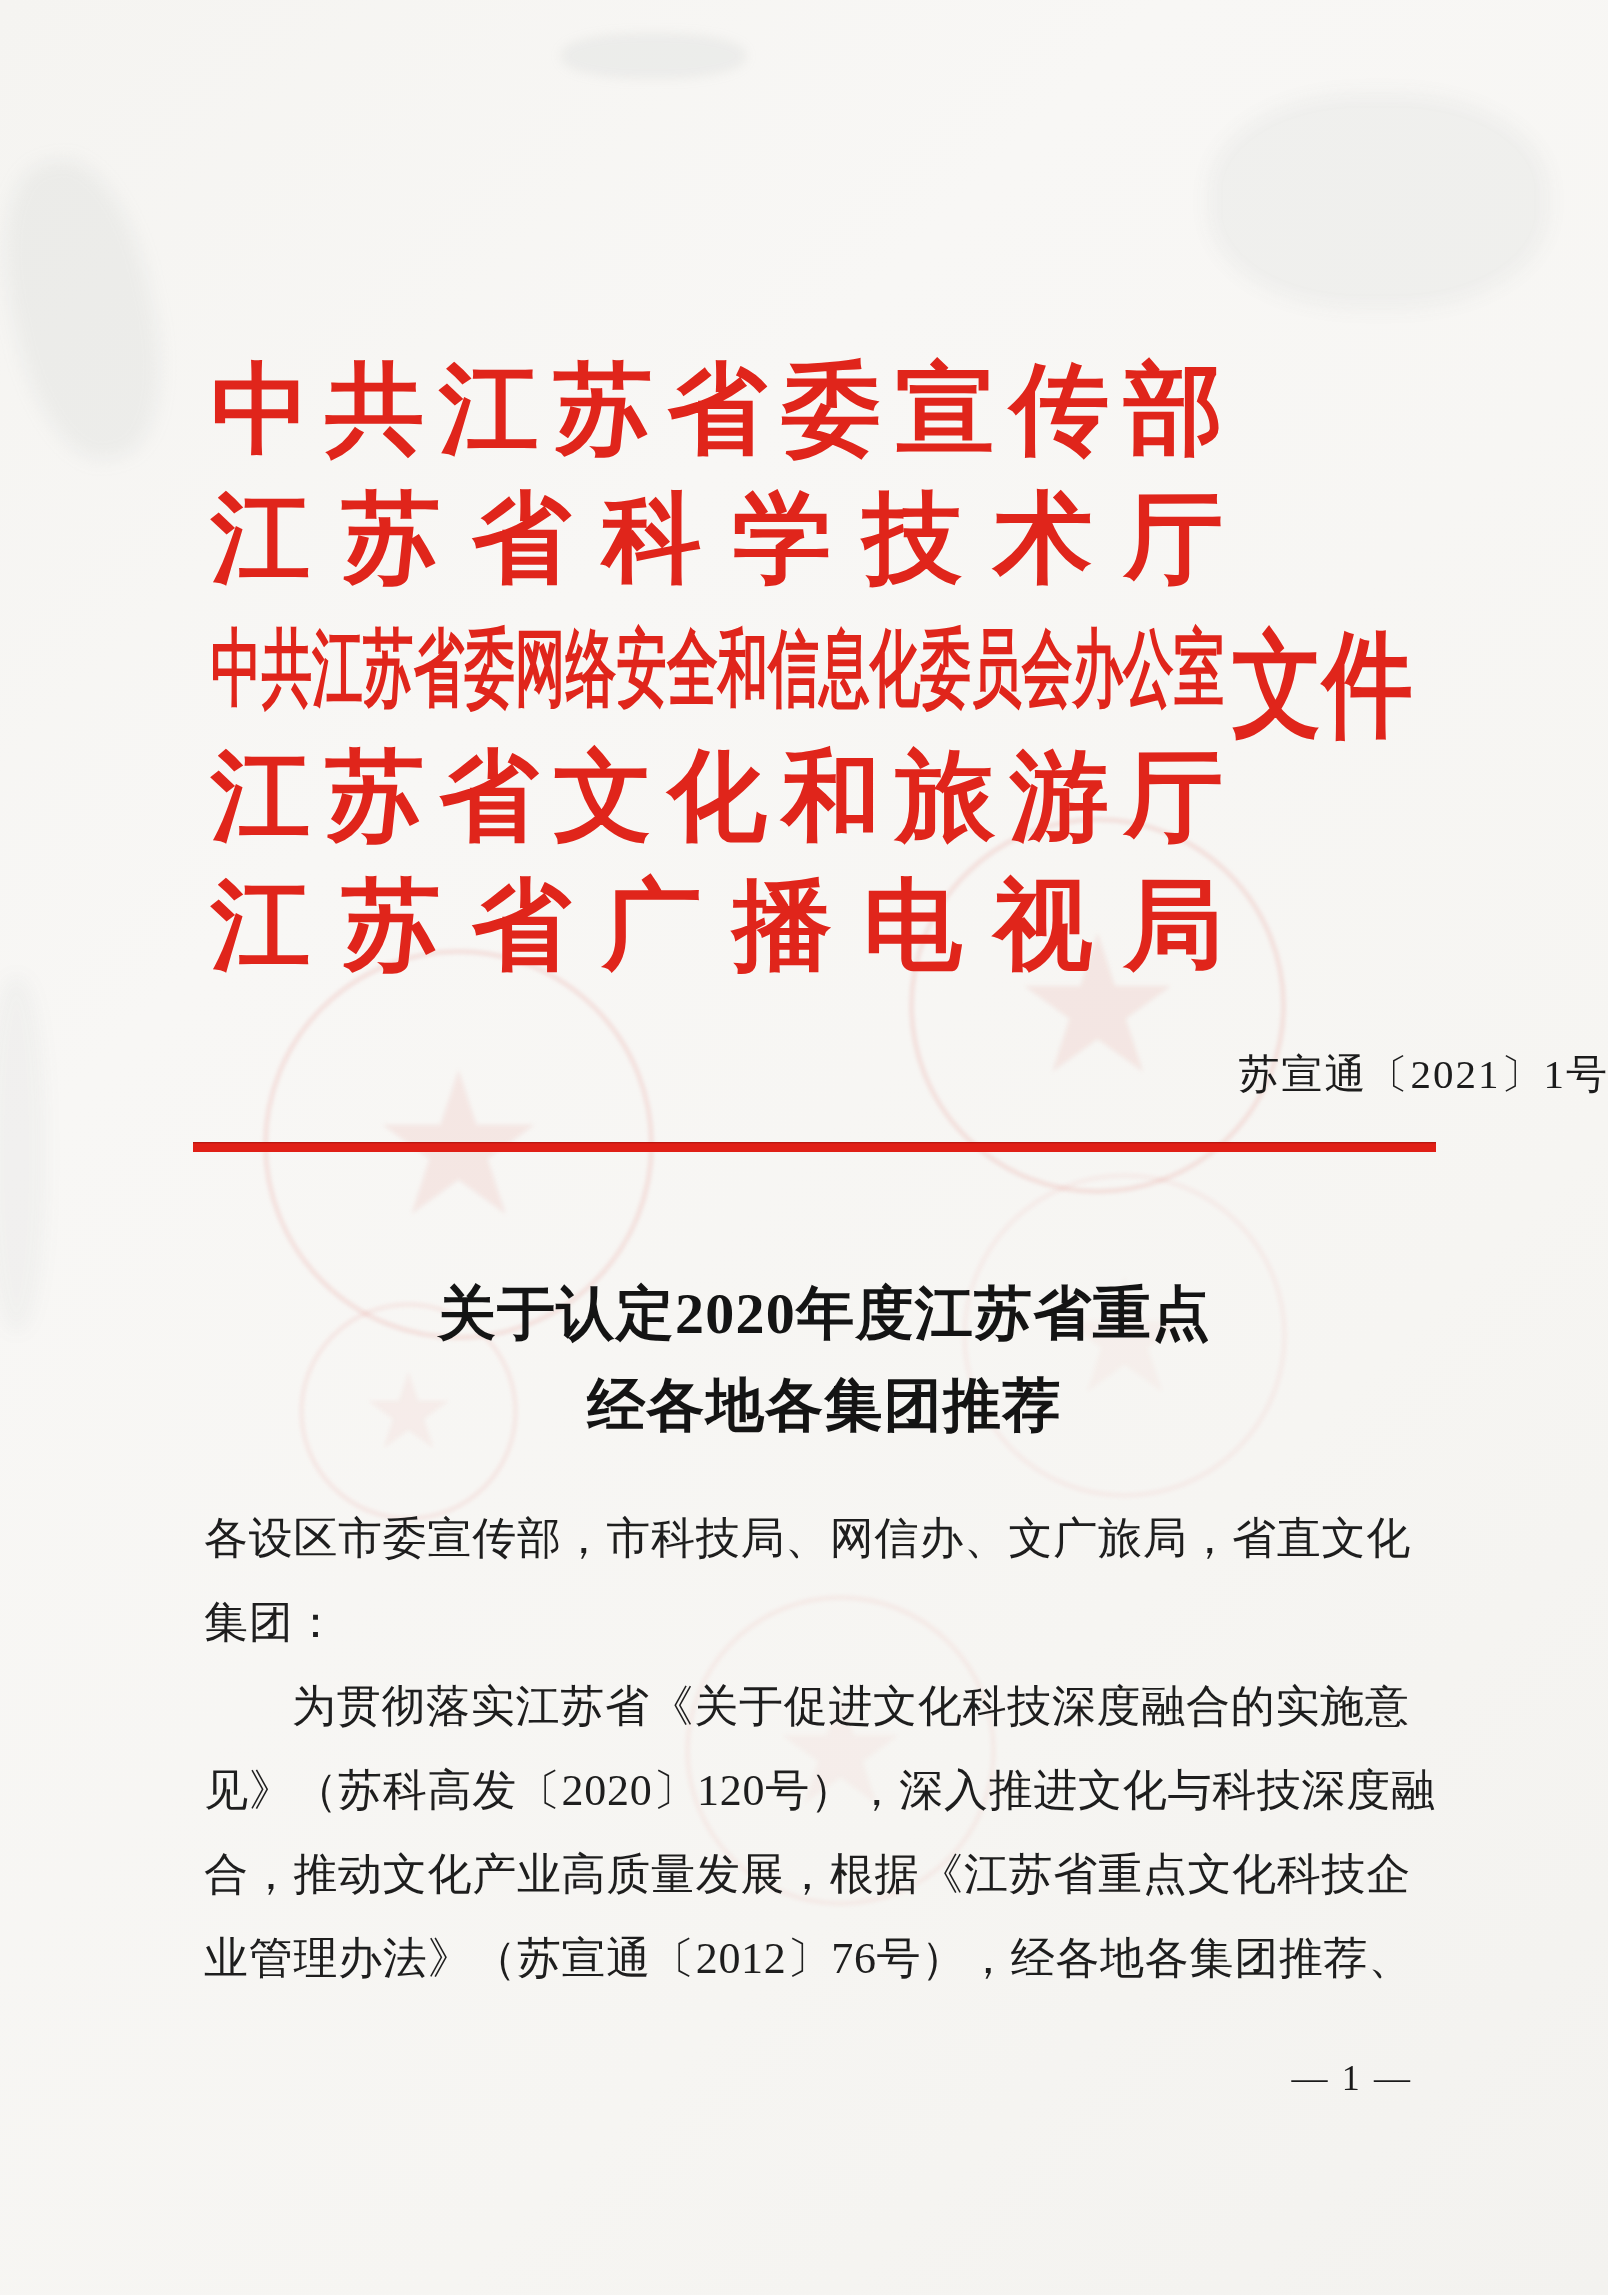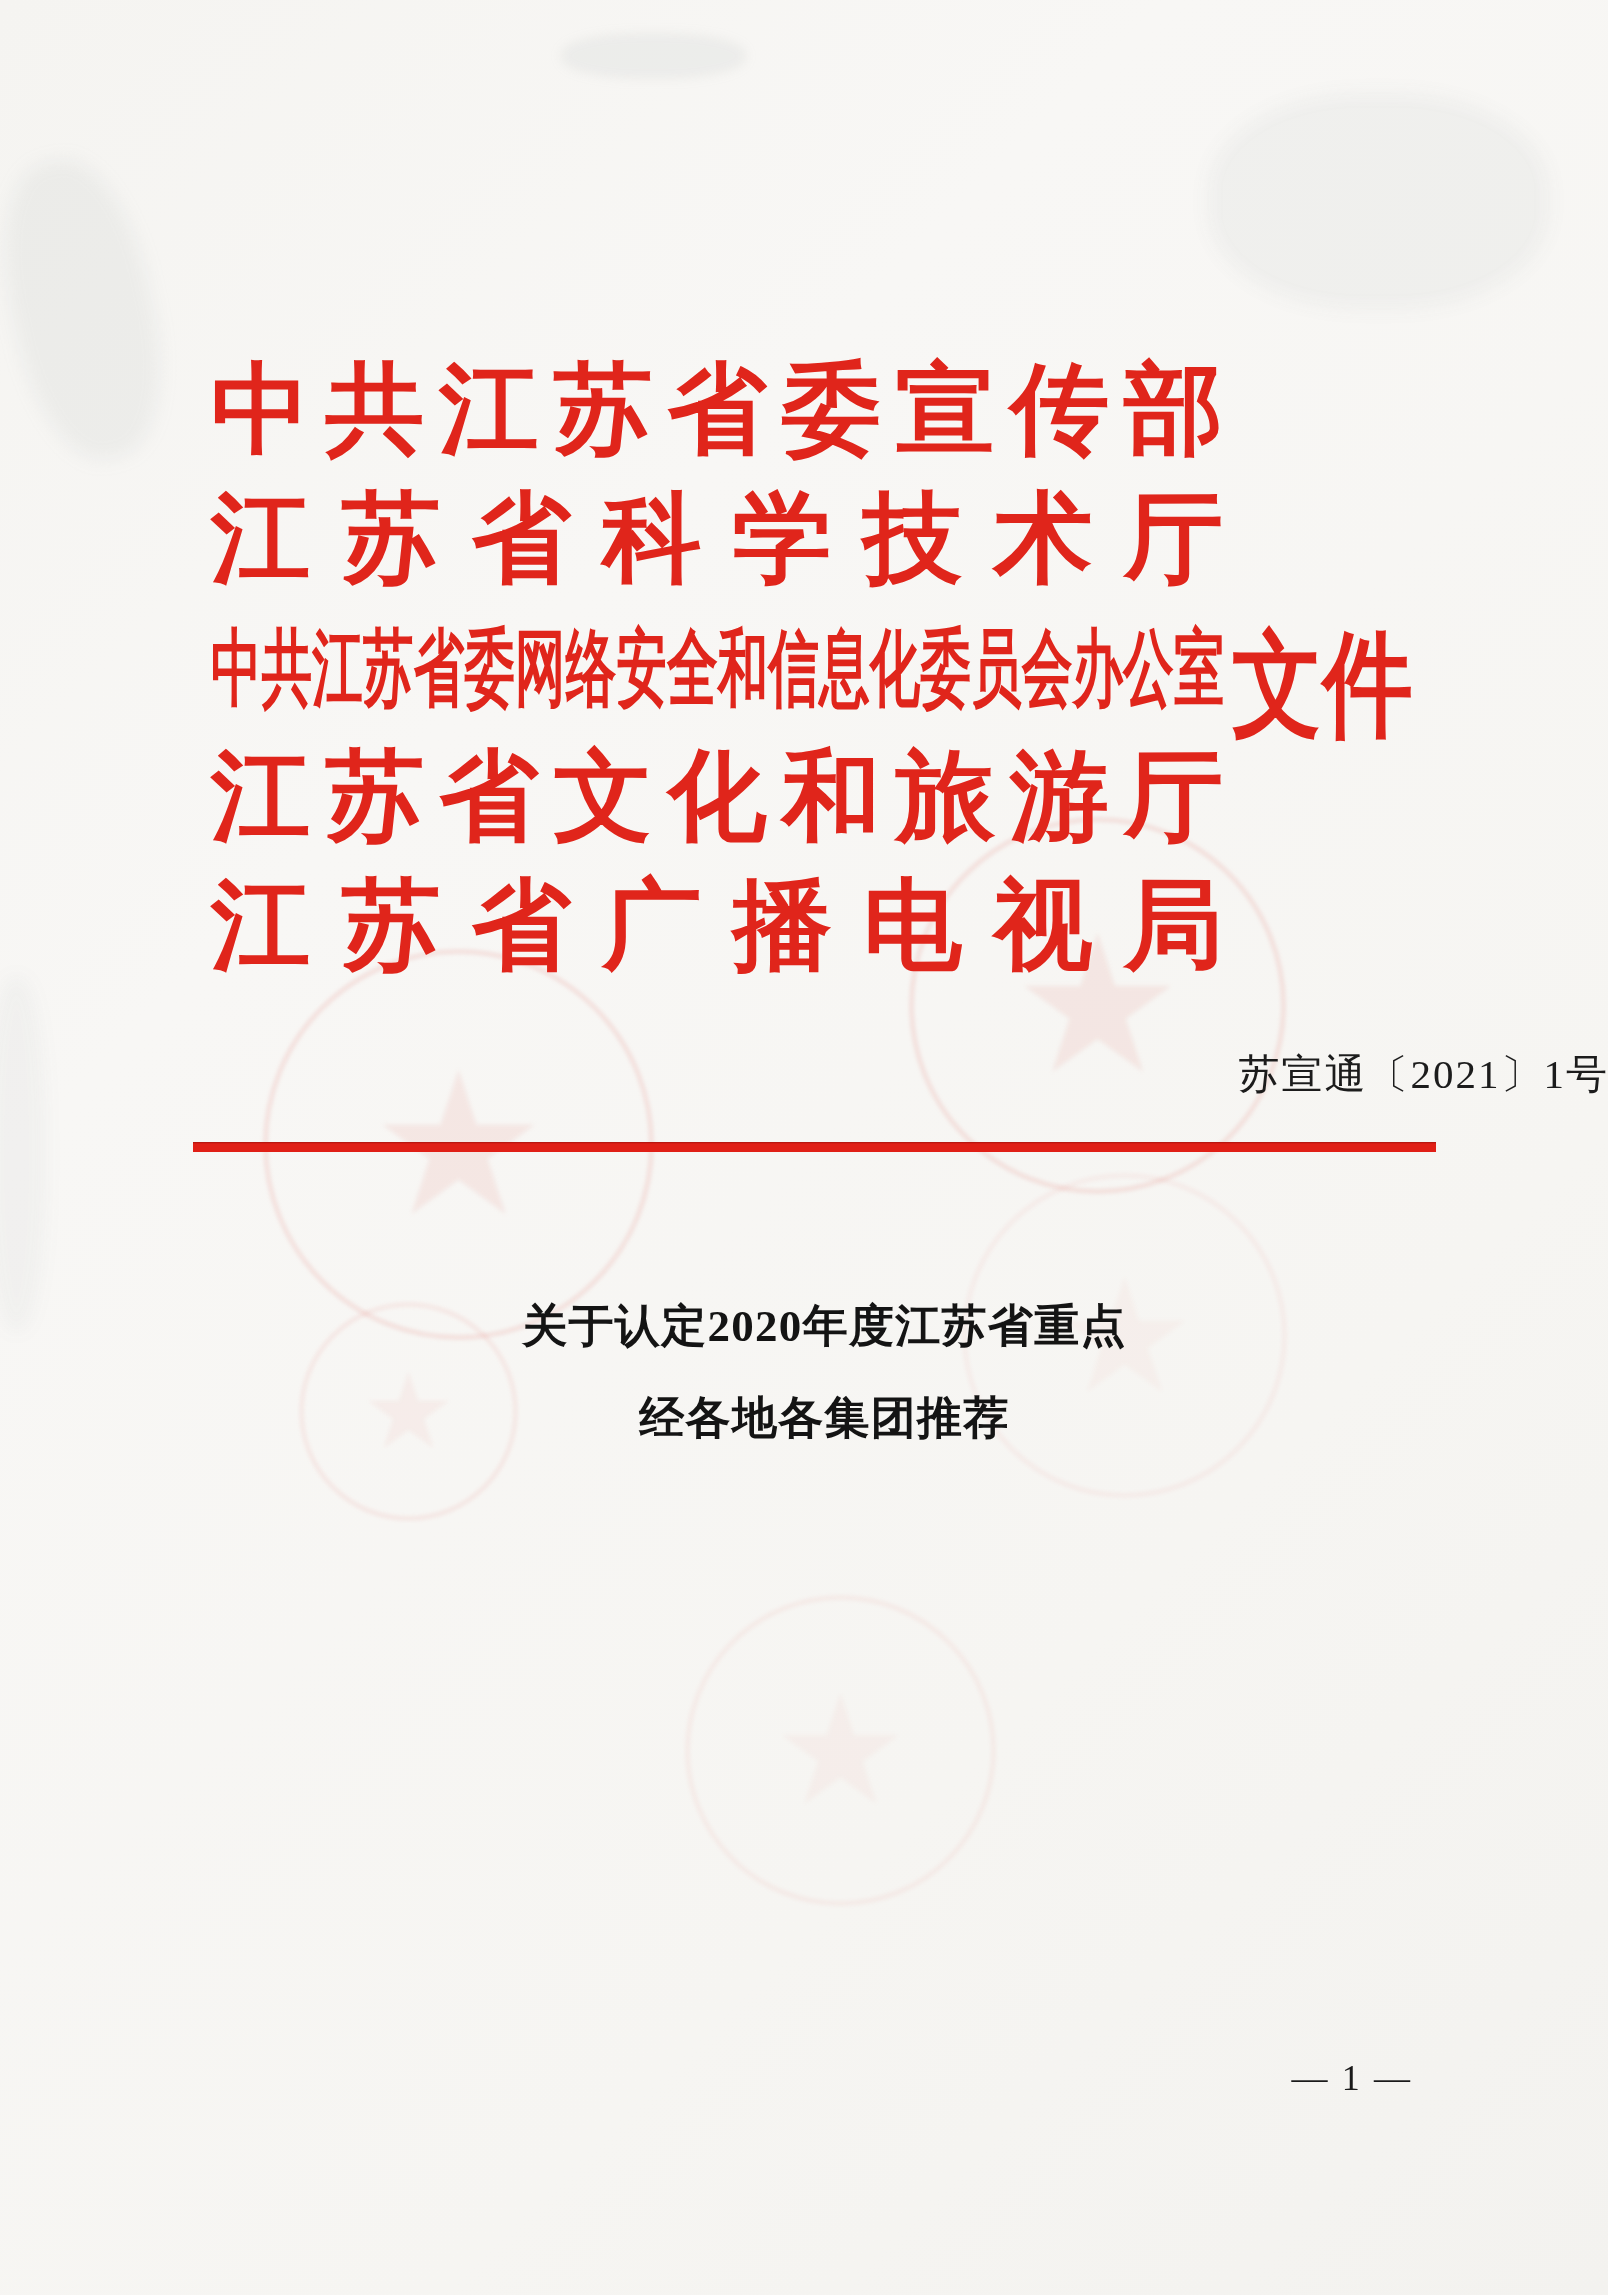--- a/index.html
+++ b/index.html
@@ -75,23 +75,23 @@
   .red-rule {
     position: absolute; left: 193px; top: 1142px;
     width: 1243px; height: 10px;
     background: #e01f16;
     box-shadow: inset 0 1.3px 0 rgba(110,10,5,0.35);
   }
 
   
   .title {
     position: absolute; left: 40px; right: 0; top: 1268px;
-    margin: 12px;
+    margin: 0;
     text-align: center;
-    font-size: 45px; font-weight: bold;
+    font-size: 58px; font-weight: bold;
     line-height: 92px;
     color: #141414;
     letter-spacing: 1.3px;
   }
 
   
   .body-text {
     position: absolute; left: 204px; top: 1497px;
     width: 1207px;
     font-size: 44px; color: #1e1e1e;
@@ -207,17 +207,25 @@
 
   <div class="doc-number">苏宣通〔2021〕1号</div>
 
   <div class="red-rule"></div>
 
   <h1 class="title">
     <span>关于认定2020年度江苏省重点</span><br>
     <span>经各地各集团推荐</span>
   </h1>
 
+  <main class="body-text">
+    <span class="line">各设区市委宣传部，市科技局、网信办、文广旅局，省直文化</span>
+    <span class="line">集团：</span>
+    <span class="line indent">为贯彻落实江苏省《关于促进文化科技深度融合的实施意</span>
+    <span class="line">见》（苏科高发〔2020〕120号），深入推进文化与科技深度融</span>
+    <span class="line">合，推动文化产业高质量发展，根据《江苏省重点文化科技企</span>
+    <span class="line">业管理办法》（苏宣通〔2012〕76号），经各地各集团推荐、</span>
+  </main>
 
   <div class="page-number">— 1 —</div>
 
 </div>
 
 
 </body></html>

